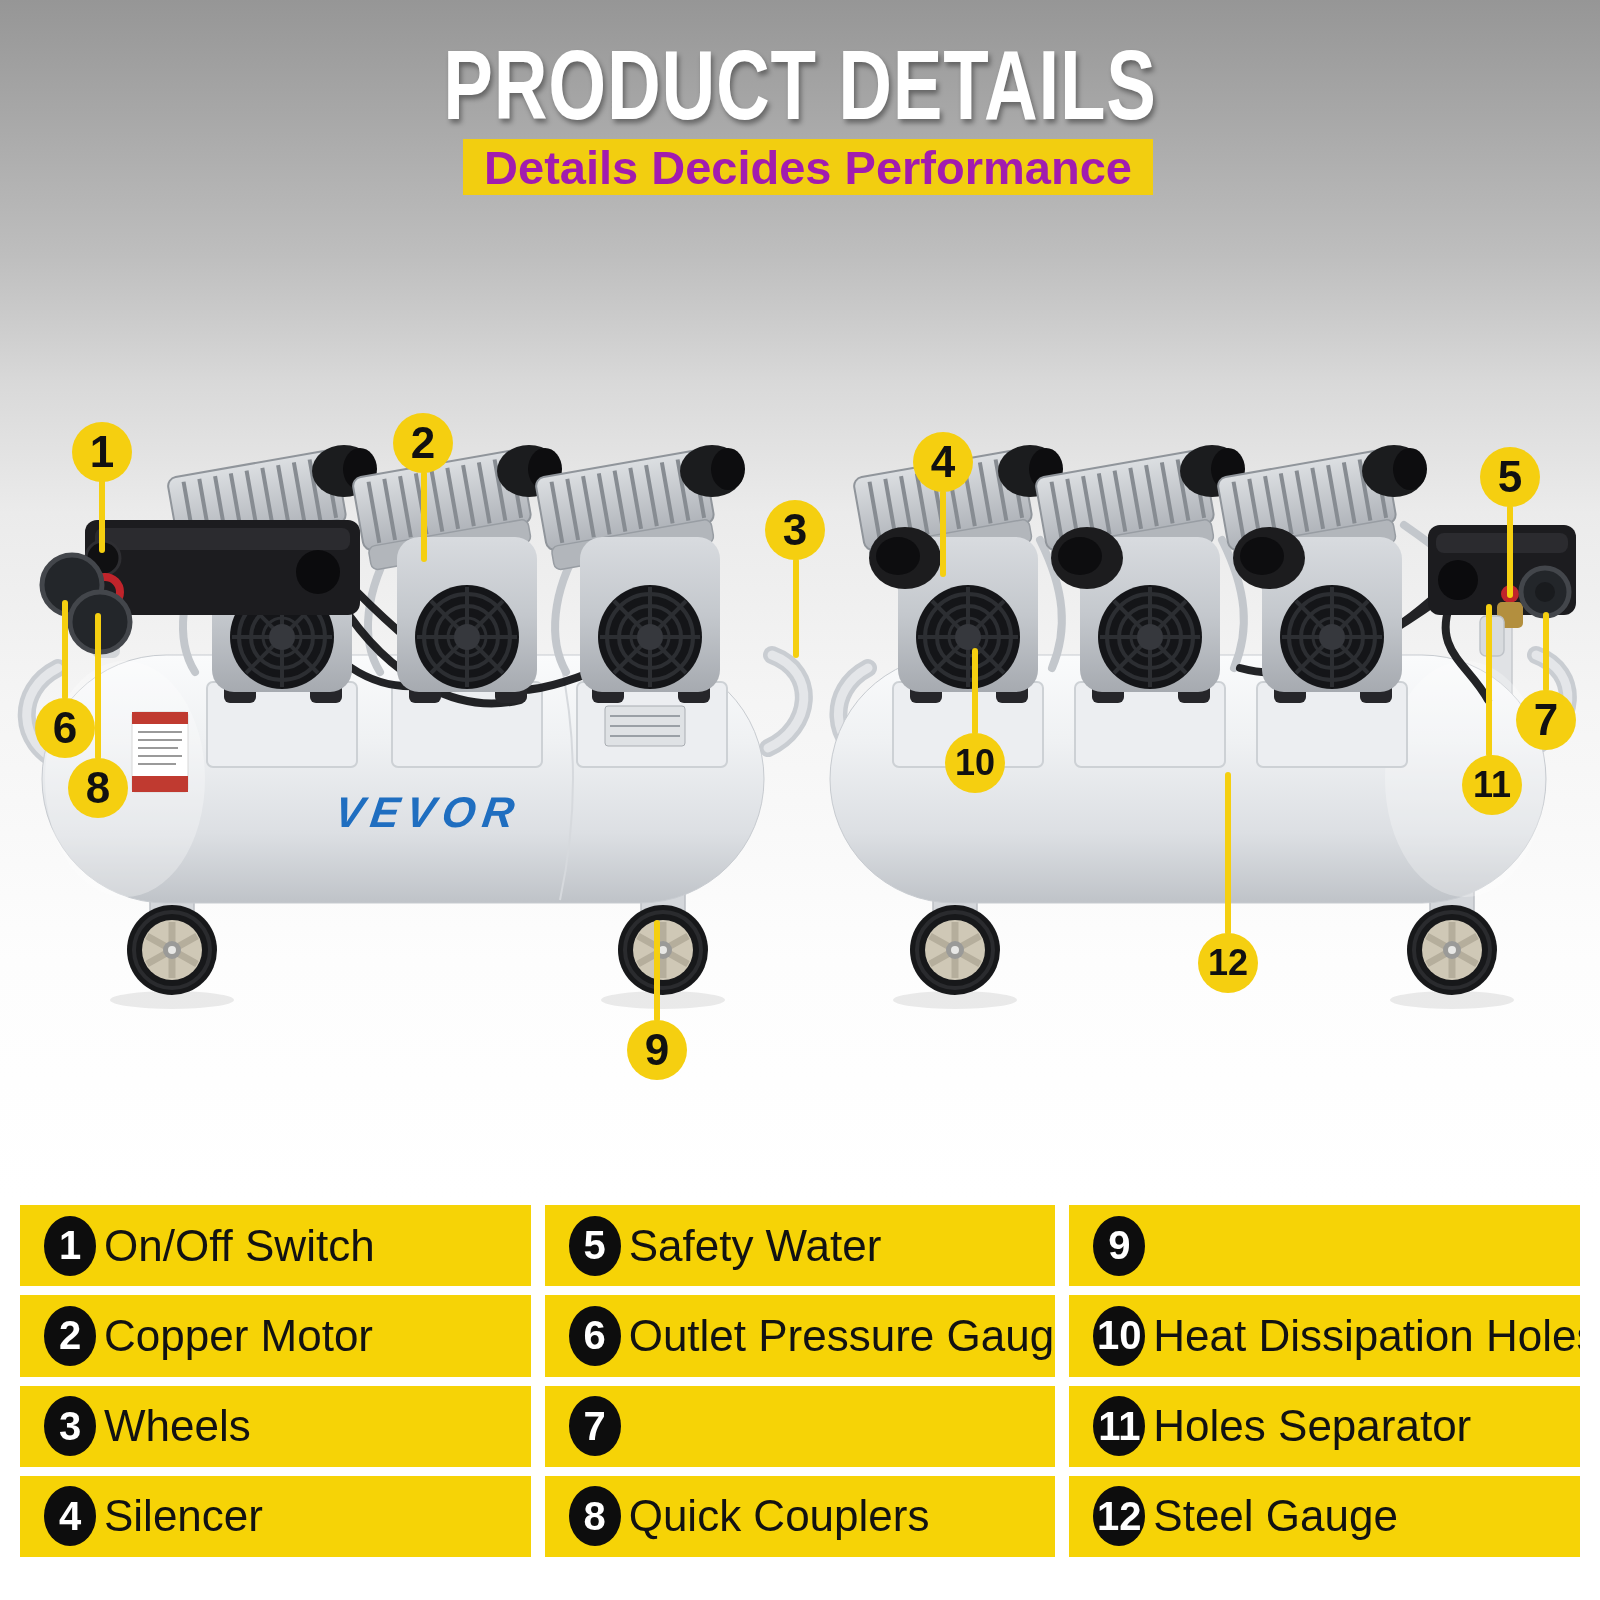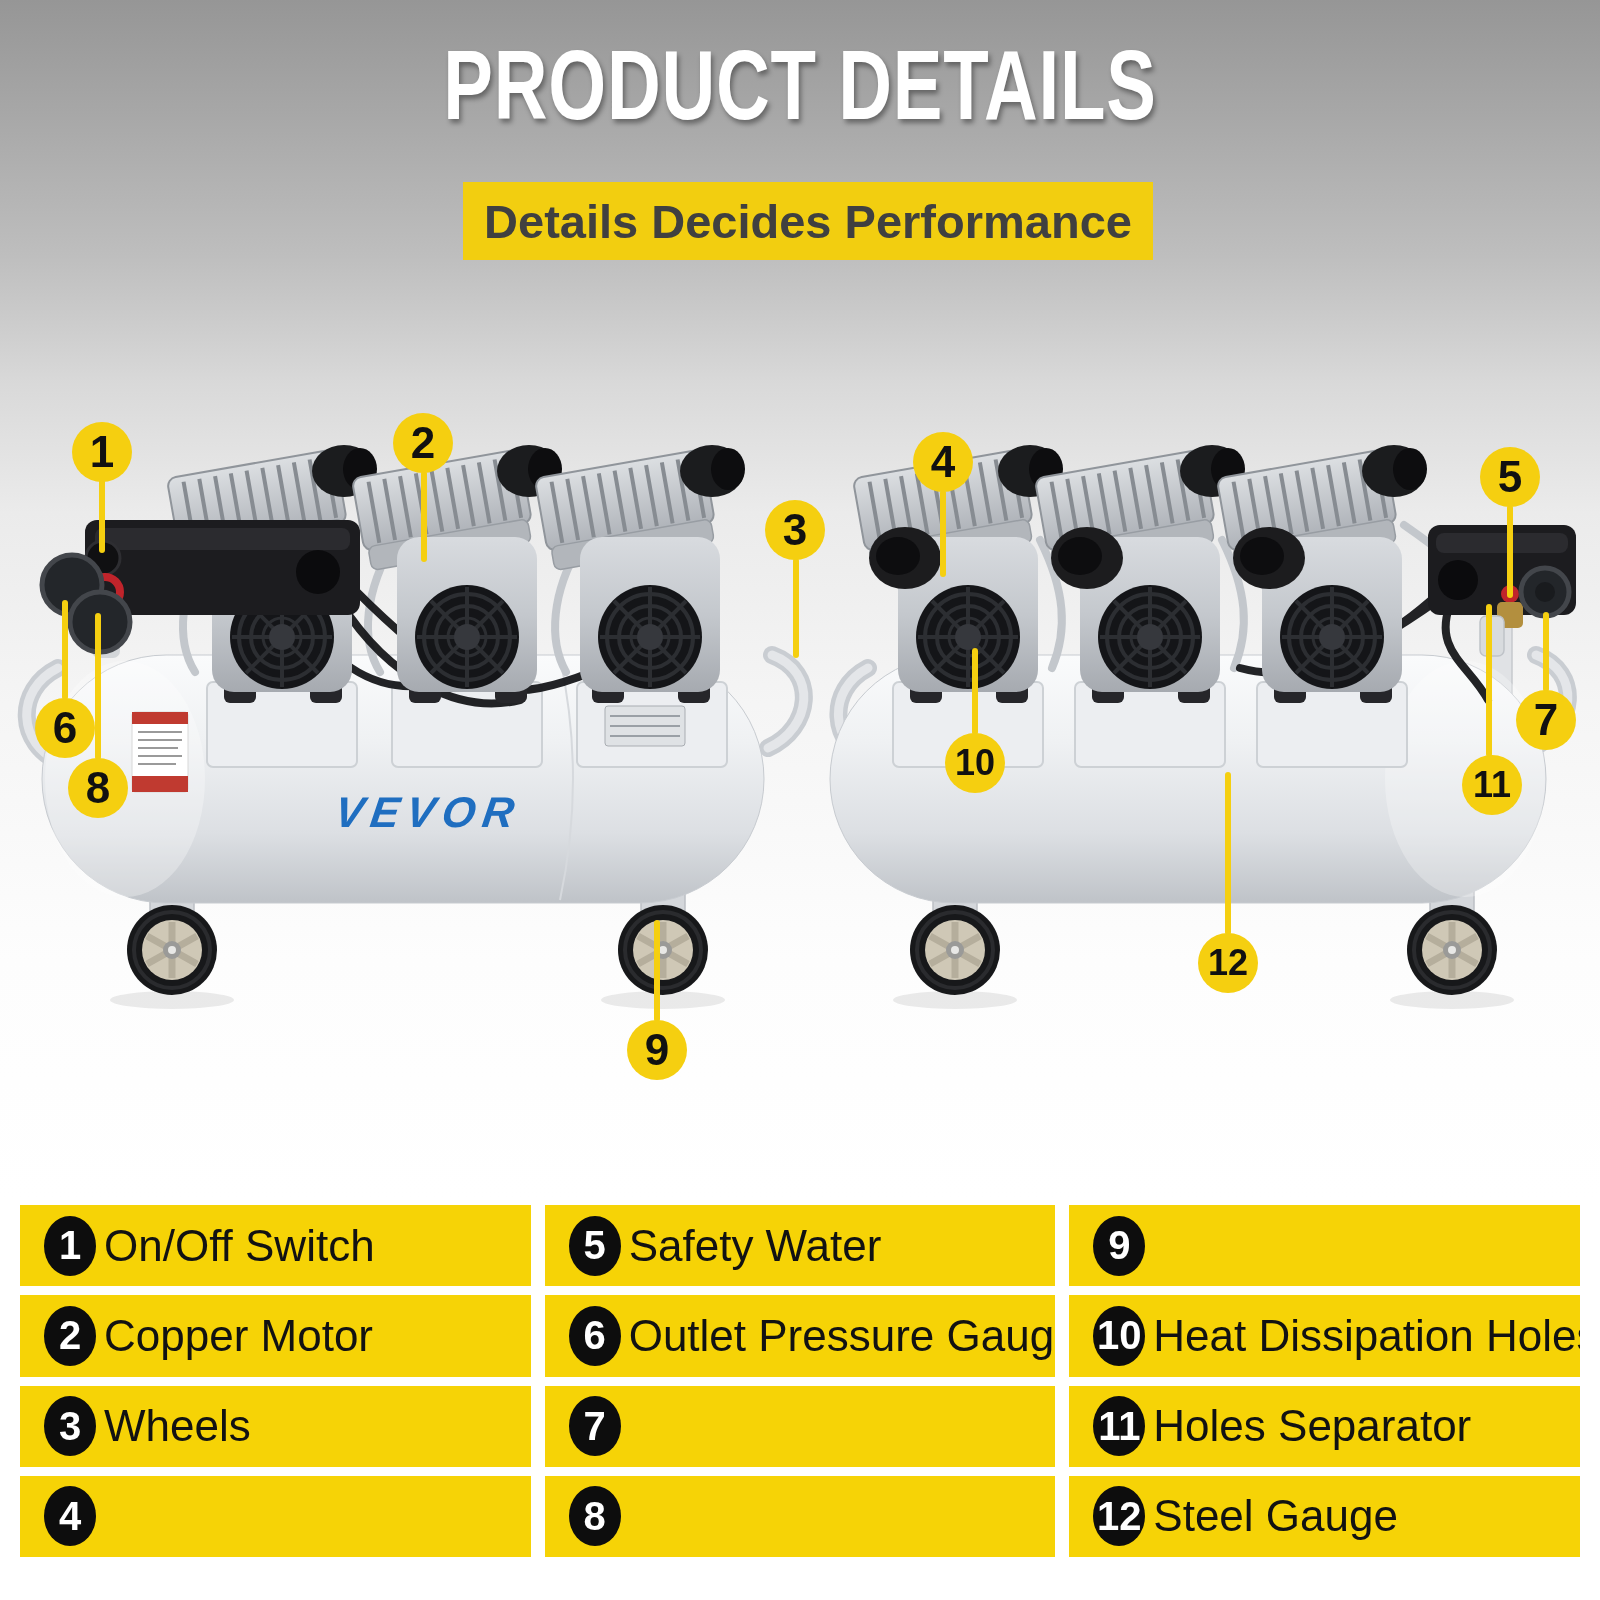--- a/index.html
+++ b/index.html
@@ -16,24 +16,24 @@
     background:linear-gradient(180deg,#969696 0%,#a7a7a7 7%,#bebebe 16%,#d9d9d9 24%,#ebebeb 32%,#f5f5f5 44%,#fdfdfd 60%,#ffffff 75%,#ffffff 100%);
   }
   .title{
     position:absolute;left:0;top:36px;width:1600px;text-align:center;
     color:#ffffff;font-weight:700;font-size:98px;line-height:1.0;
     letter-spacing:1px;white-space:nowrap;
     transform:scaleX(0.76);transform-origin:center;
     text-shadow:3px 4px 6px rgba(0,0,0,0.38);
   }
   .banner{
-    position:absolute;left:463px;top:139px;width:690px;height:78px;
+    position:absolute;left:463px;top:139px;width:690px;height:56px;
     background:var(--yellow);
     display:flex;align-items:center;justify-content:center;
-    color:#404040;font-weight:700;font-size:47px;white-space:nowrap;margin-top:43px;
+    color:#a21caf;font-weight:700;font-size:47px;white-space:nowrap;
   }
   .scene{position:absolute;left:0;top:0;z-index:1;}
   .co-line{
     position:absolute;width:6px;background:var(--calloutYellow);z-index:2;border-radius:3px;
   }
   .co{
     position:absolute;width:60px;height:60px;border-radius:50%;
     background:var(--calloutYellow);color:#111;z-index:3;
     display:flex;align-items:center;justify-content:center;
     font-size:44px;font-weight:700;line-height:1;
@@ -309,34 +309,36 @@
   <div class="cell">
     <span class="badge">2</span>
     <span class="cell-label">Copper Motor</span>
   </div>
   <div class="cell">
     <span class="badge">3</span>
     <span class="cell-label">Wheels</span>
   </div>
   <div class="cell">
     <span class="badge">4</span>
+    <span class="cell-label">Silencer</span>
   </div>
   <div class="cell">
     <span class="badge">5</span>
     <span class="cell-label">Safety Water</span>
   </div>
   <div class="cell">
     <span class="badge">6</span>
     <span class="cell-label">Outlet Pressure Gauge</span>
   </div>
   <div class="cell">
     <span class="badge">7</span>
   </div>
   <div class="cell">
     <span class="badge">8</span>
+    <span class="cell-label">Quick Couplers</span>
   </div>
   <div class="cell">
     <span class="badge">9</span>
   </div>
   <div class="cell">
     <span class="badge">10</span>
     <span class="cell-label">Heat Dissipation Holes</span>
   </div>
   <div class="cell">
     <span class="badge">11</span>

